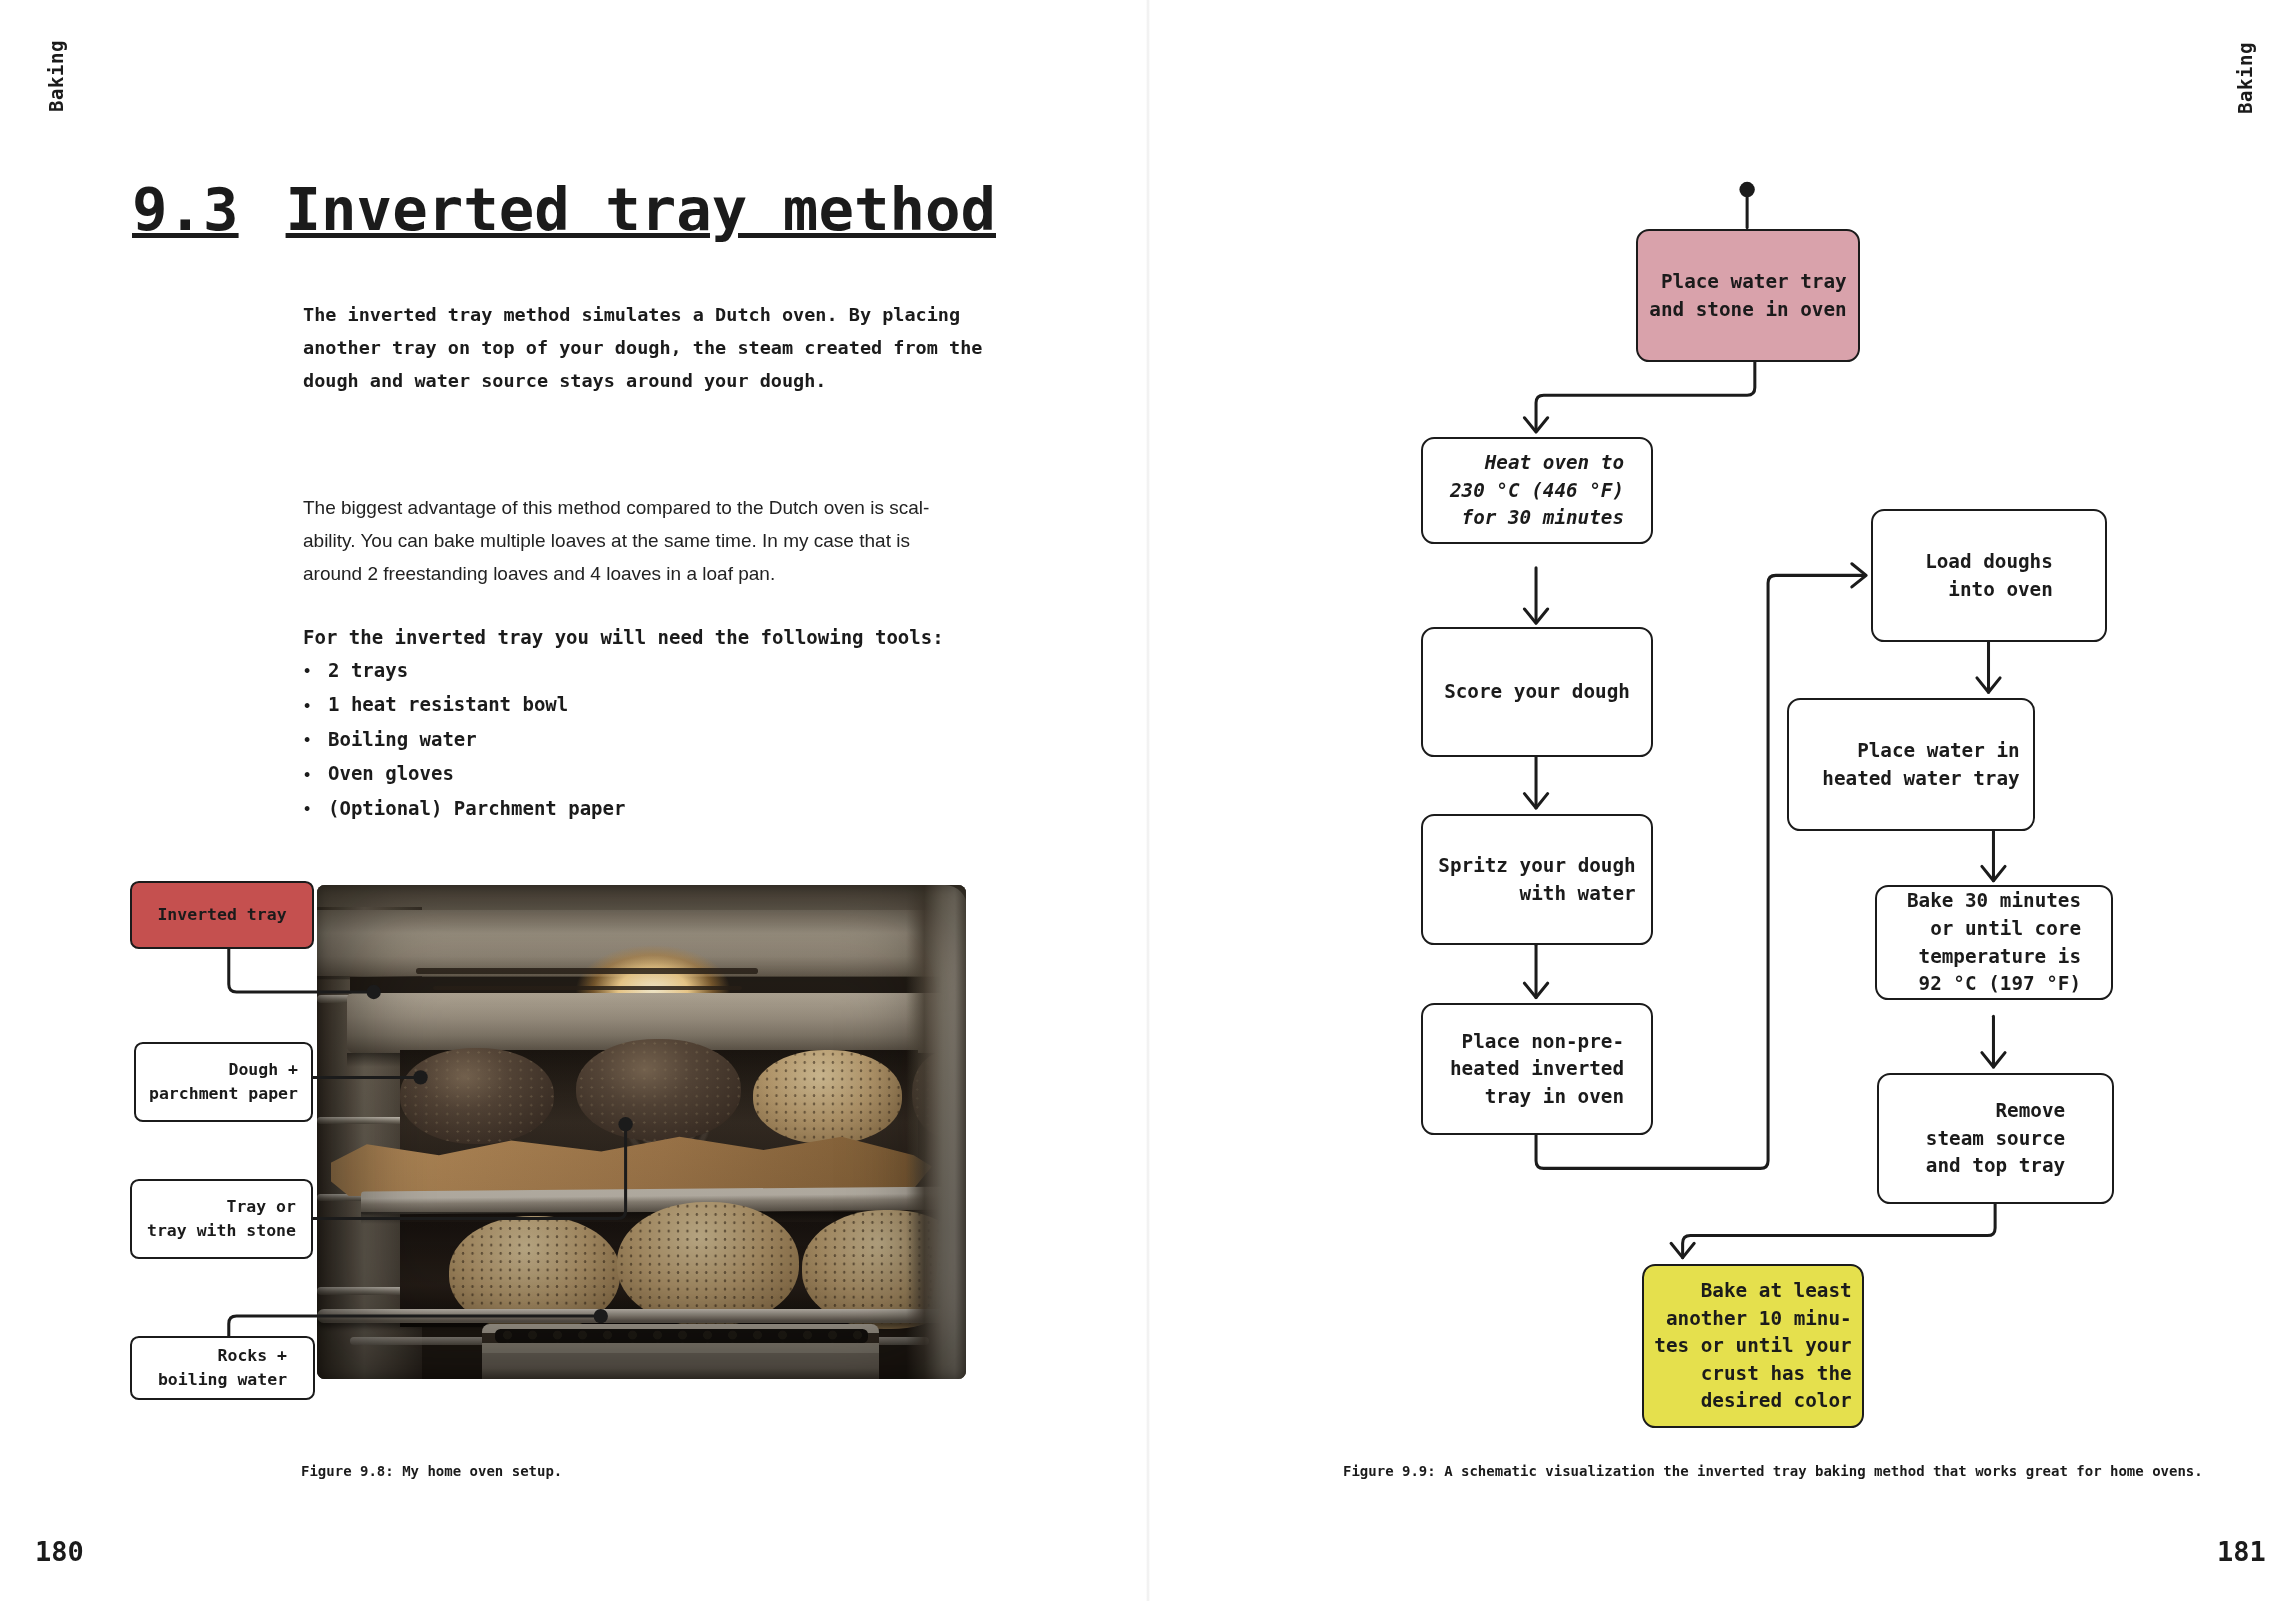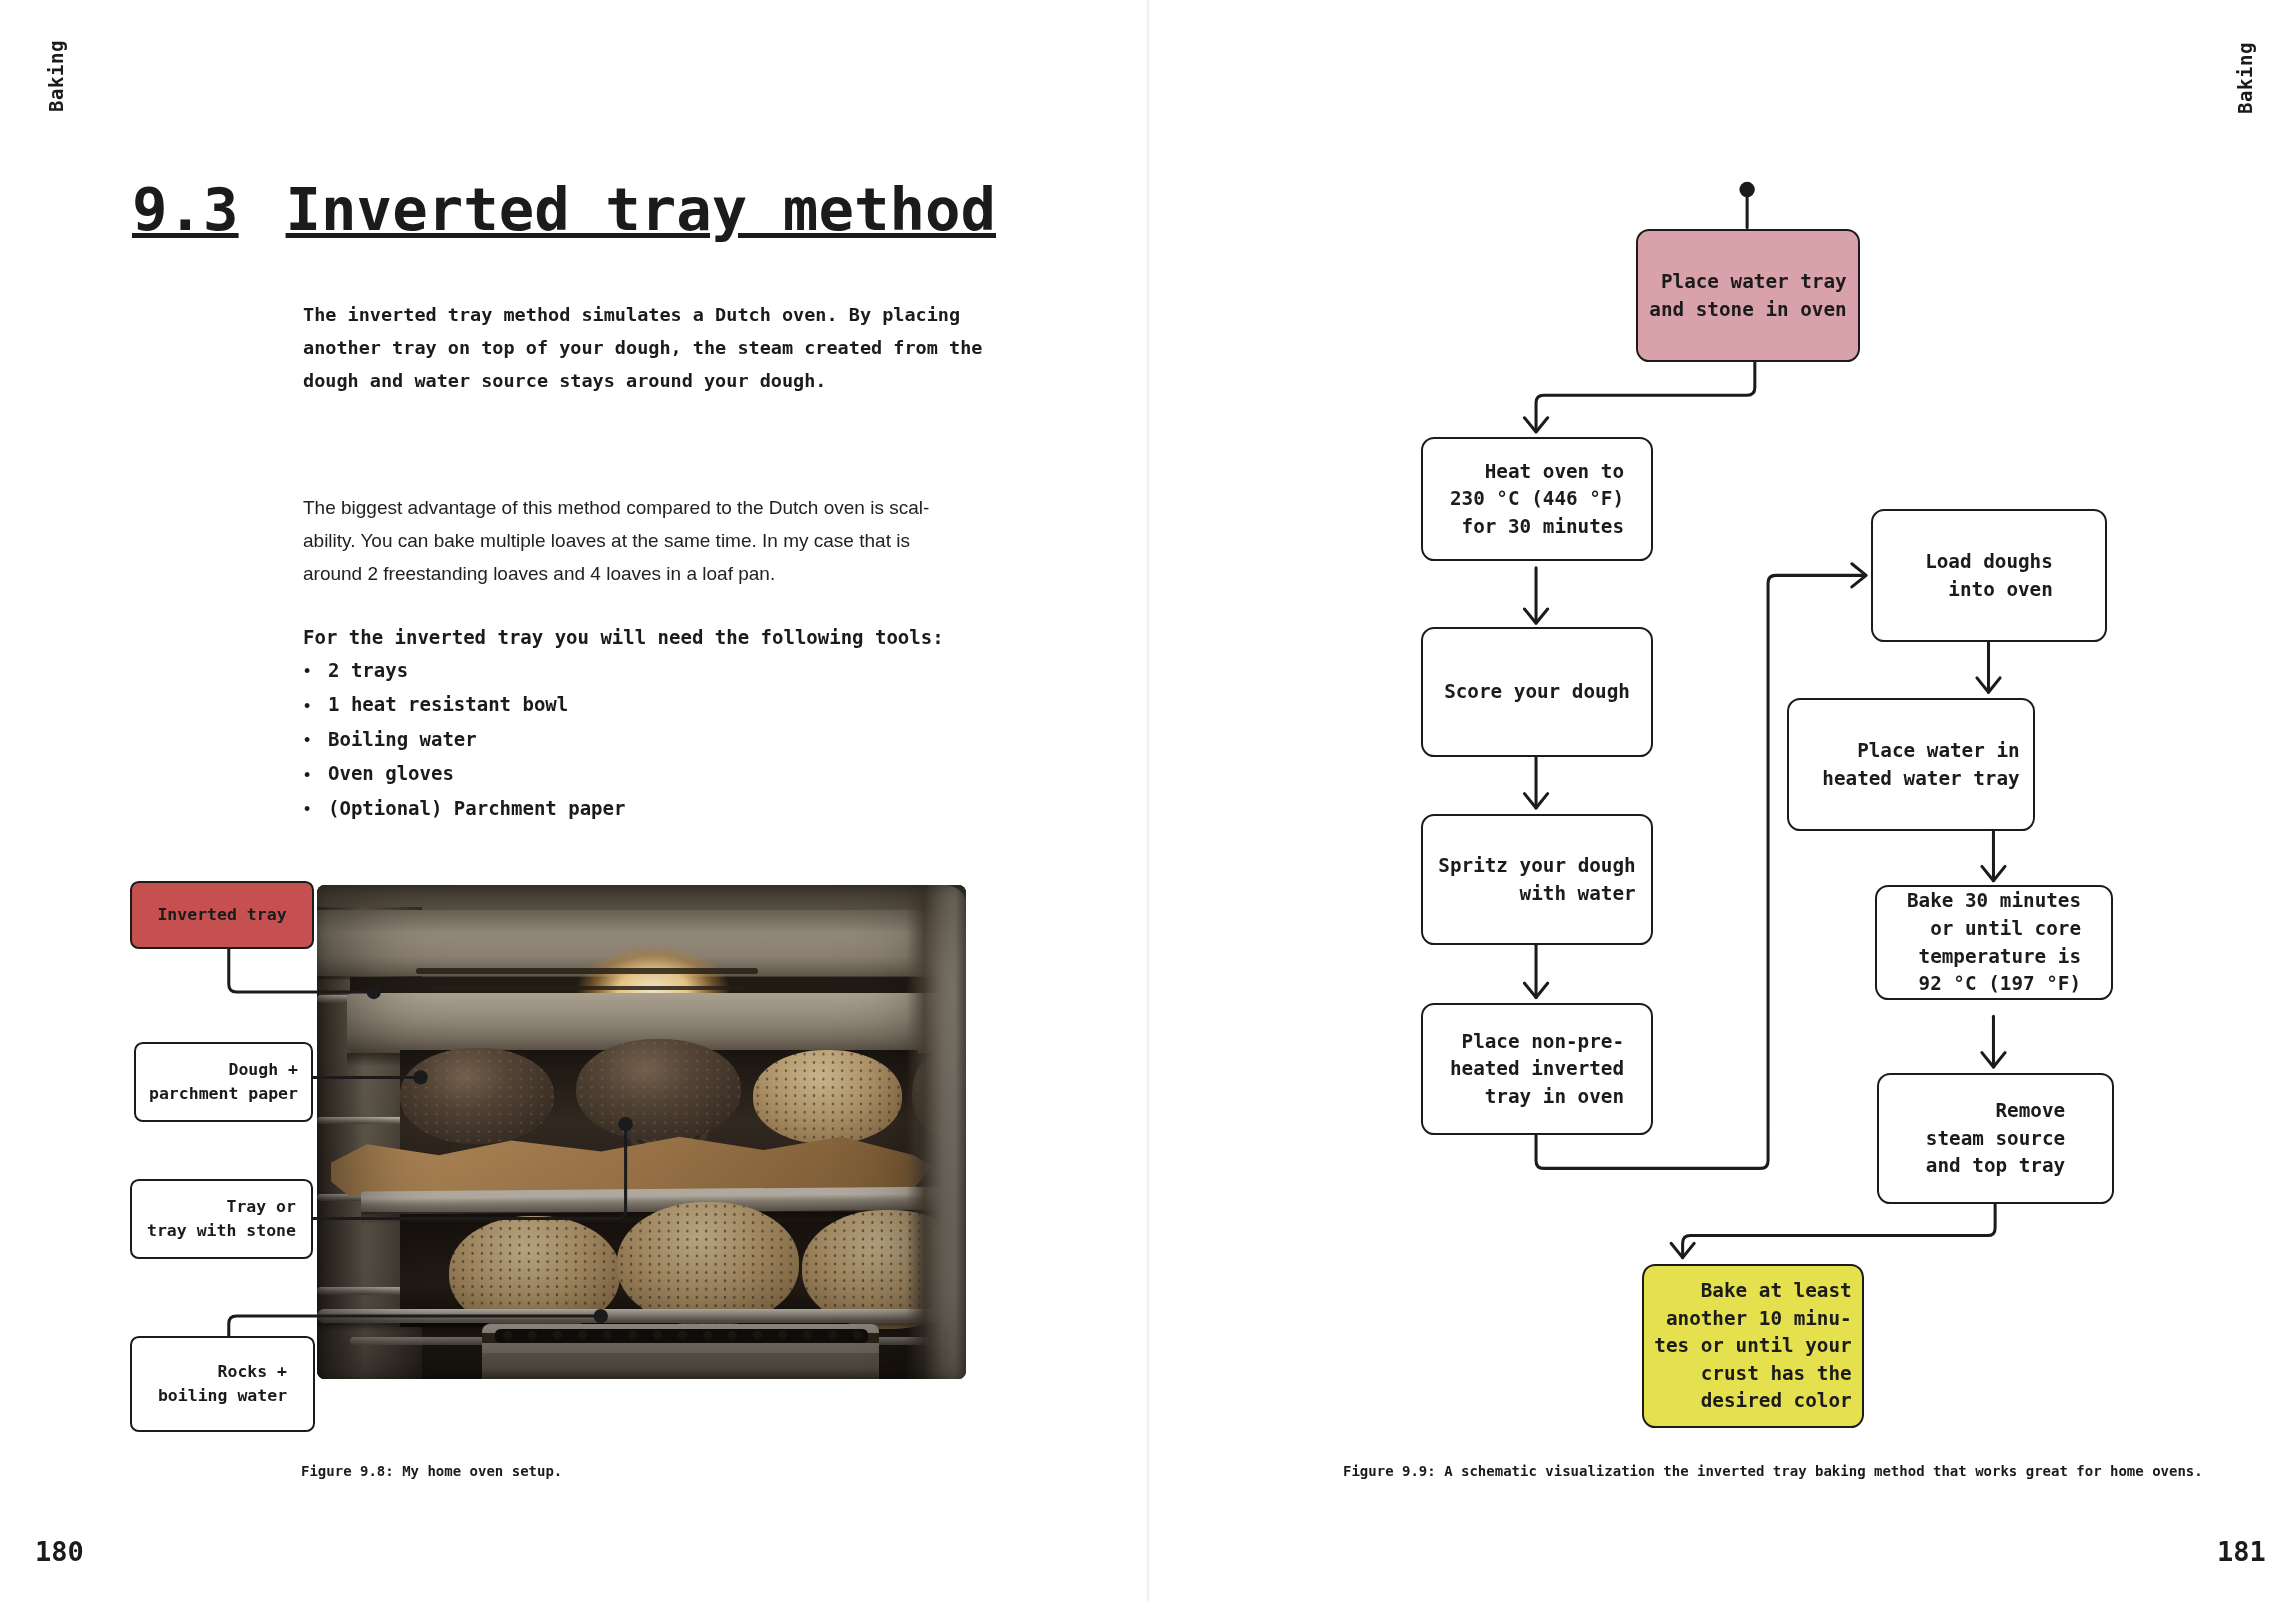--- a/index.html
+++ b/index.html
@@ -150,31 +150,31 @@
     <div class="ph-rocks"></div>
     <div class="ph-rightframe"></div>
     <div class="ph-vignette"></div>
   </div>
 
   <div class="plabel" style="left:130px;top:881px;width:184px;height:68px;background:var(--red);">Inverted tray</div>
   <div class="plabel" style="left:134px;top:1042px;width:179px;height:80px;">Dough +
 parchment paper</div>
   <div class="plabel" style="left:130px;top:1179px;width:183px;height:80px;">Tray or
 tray with stone</div>
-  <div class="plabel" style="left:130px;top:1336px;width:185px;height:96px;">Rocks +
+  <div class="plabel" style="left:130px;top:1336px;width:185px;height:64px;">Rocks +
 boiling water</div>
 
   <div class="caption" style="left:301px;top:1463px;">Figure 9.8: My home oven setup.</div>
   <div class="pagenum" style="left:35px;top:1536px;">180</div>
 
   <div class="vlabel" style="left:2245px;top:78px;">Baking</div>
 
   <div class="fbox" style="left:1636px;top:229px;width:224px;height:133px;background:var(--pink);">Place water tray
 and stone in oven</div>
-  <div class="fbox" style="left:1421px;top:437px;width:232px;height:124px;">Heat oven to
+  <div class="fbox" style="left:1421px;top:437px;width:232px;height:107px;font-style:italic;">Heat oven to
 230 °C (446 °F)
 for 30 minutes</div>
   <div class="fbox" style="left:1421px;top:627px;width:232px;height:130px;">Score your dough</div>
   <div class="fbox" style="left:1421px;top:814px;width:232px;height:131px;">Spritz your dough
 with water</div>
   <div class="fbox" style="left:1421px;top:1003px;width:232px;height:132px;">Place non-pre-
 heated inverted
 tray in oven</div>
   <div class="fbox" style="left:1871px;top:509px;width:236px;height:133px;">Load doughs
 into oven</div>

